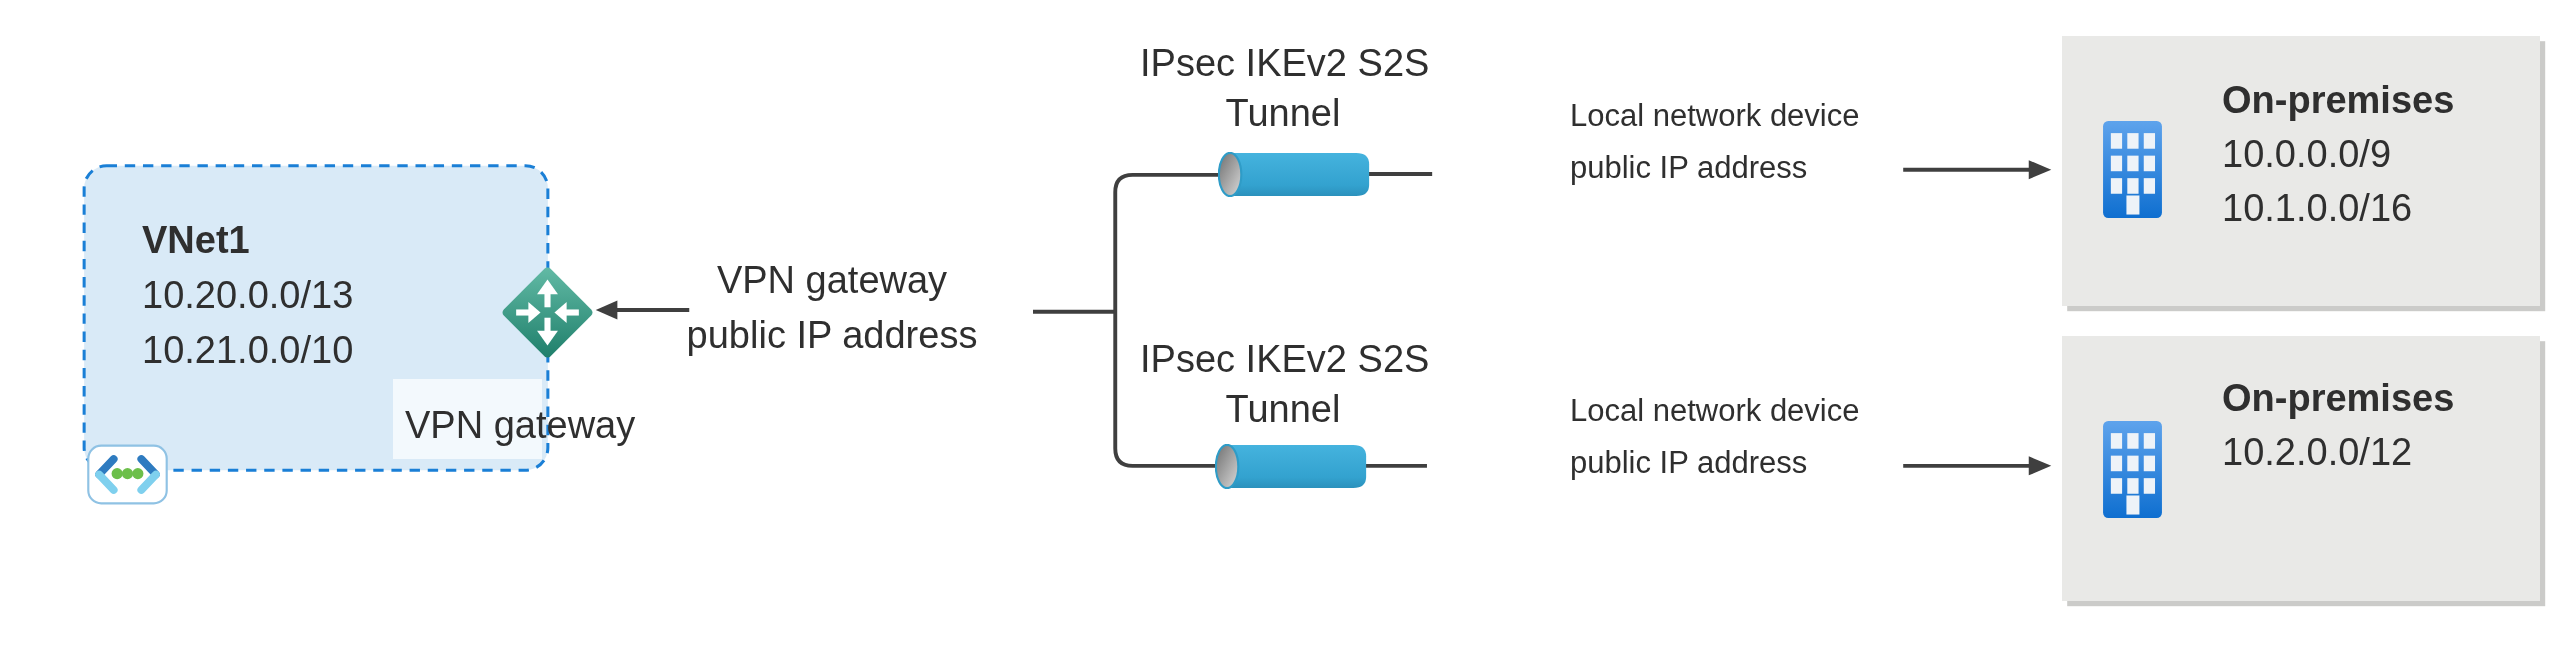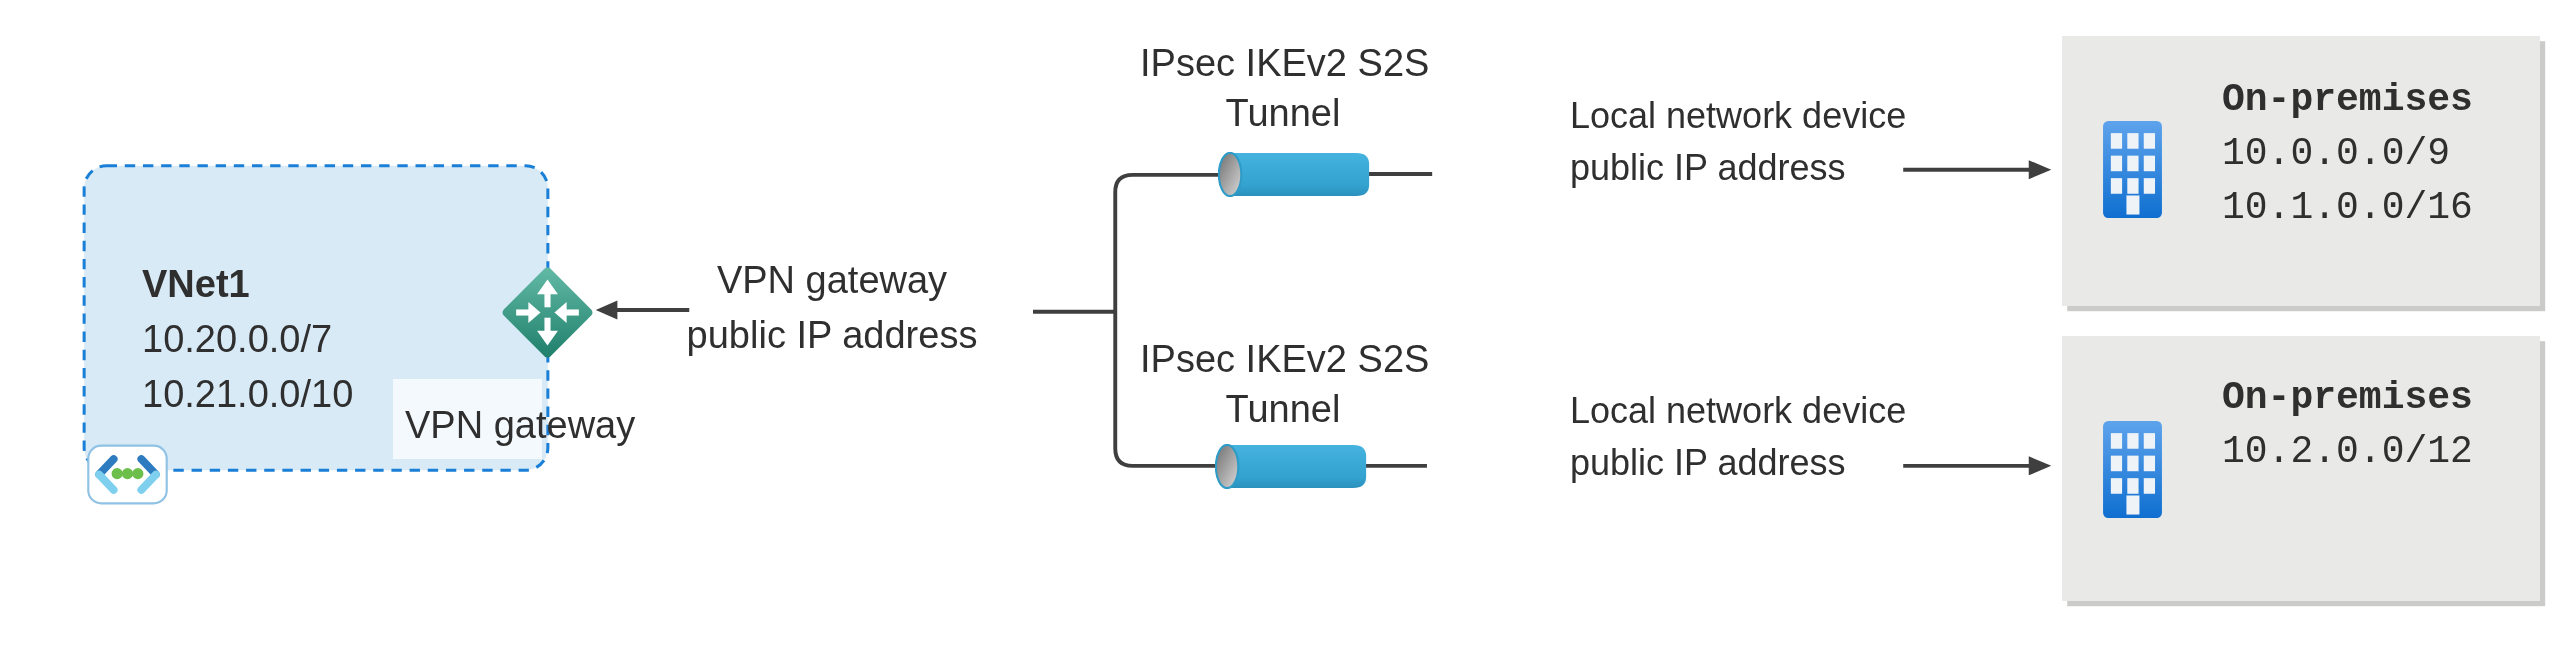--- a/index.html
+++ b/index.html
@@ -5,57 +5,57 @@
   html,body{margin:0;padding:0;background:#ffffff;}
   #stage{
     position:relative;width:2576px;height:652px;background:#ffffff;overflow:hidden;
     font-family:"Liberation Sans","DejaVu Sans",sans-serif;color:#2f2f2f;
   }
   .abs{position:absolute;}
   .txt{font-size:38px;line-height:55px;color:#2f2f2f;white-space:nowrap;}
   .bold{font-weight:bold;}
   
   #vnet-box-svg{left:82px;top:164px;z-index:0;}
-  #vnet-text{left:142px;top:213px;z-index:3;margin-top:44px;}
+  #vnet-text{left:142px;top:213px;z-index:3;}
   #vpn-label-patch{left:393px;top:379px;width:149px;height:80px;background:#f3f9fd;z-index:1;}
   #vpn-gateway-label{left:405px;top:398px;z-index:3;}
   #vnet-icon{left:87px;top:444px;z-index:2;}
   #gateway-diamond{left:497px;top:262px;z-index:2;}
   
   #gw-ip-label{left:657px;top:253px;width:350px;text-align:center;z-index:3;line-height:55px;}
   #connectors{left:0;top:0;z-index:1;}
   #tunnel1-title{left:1140px;top:38px;width:286px;text-align:center;line-height:50px;z-index:3;}
   #tunnel2-title{left:1140px;top:334px;width:286px;text-align:center;line-height:50px;z-index:3;}
   #tunnel1-pipe{left:1218px;top:152px;z-index:2;}
   #tunnel2-pipe{left:1215px;top:444px;z-index:2;}
-  .device-label{font-size:36px;line-height:52px;z-index:3;}
+  .device-label{font-size:31px;line-height:52px;z-index:3;}
   #device1-label{left:1570px;top:90px;}
   #device2-label{left:1570px;top:385px;}
   
   .site-box{width:478px;background:#e9e9e7;box-shadow:5.2px 5.2px 0 #cbcbc9;z-index:0;}
   #site1-box{left:2062px;top:36px;height:270px;}
   #site2-box{left:2062px;top:336px;height:265px;}
-  .site-text{z-index:3;line-height:54px;font-family:Liberation Mono, monospace;}
+  .site-text{z-index:3;line-height:54px;}
   #site1-text{left:2222px;top:73px;}
   #site2-text{left:2222px;top:371px;}
   #building1{left:2103px;top:121px;z-index:2;}
   #building2{left:2103px;top:421px;z-index:2;}
 </style>
 </head>
 <body>
 
 <div id="stage">
 
   <svg id="vnet-box-svg" class="abs" width="468" height="308" viewBox="0 0 540 356">
     <rect x="2" y="2" width="536" height="352" rx="26" ry="26" fill="#d9eaf7" stroke="#1a7fd6" stroke-width="3.5" stroke-dasharray="12 9"></rect>
   </svg>
 
   <div id="vnet-text" class="abs txt">
     <div class="bold">VNet1</div>
-    <div>10.20.0.0/7</div>
+    <div>10.20.0.0/13</div>
     <div>10.21.0.0/10</div>
   </div>
 
   <div id="vpn-label-patch" class="abs"></div>
   <div id="vpn-gateway-label" class="abs txt">VPN gateway</div>
 
   <svg id="vnet-icon" class="abs" width="81" height="61" viewBox="0 0 94 70">
     <rect x="1.5" y="1.5" width="91" height="67" rx="15" fill="#ffffff" stroke="#8fc2e4" stroke-width="2.5"></rect>
     <path d="M31 17 L14 35" stroke="#2e7bc0" stroke-width="9" stroke-linecap="round" fill="none"></path>
     <path d="M14 35 L31 53" stroke="#7fd0ee" stroke-width="9" stroke-linecap="round" fill="none"></path>

